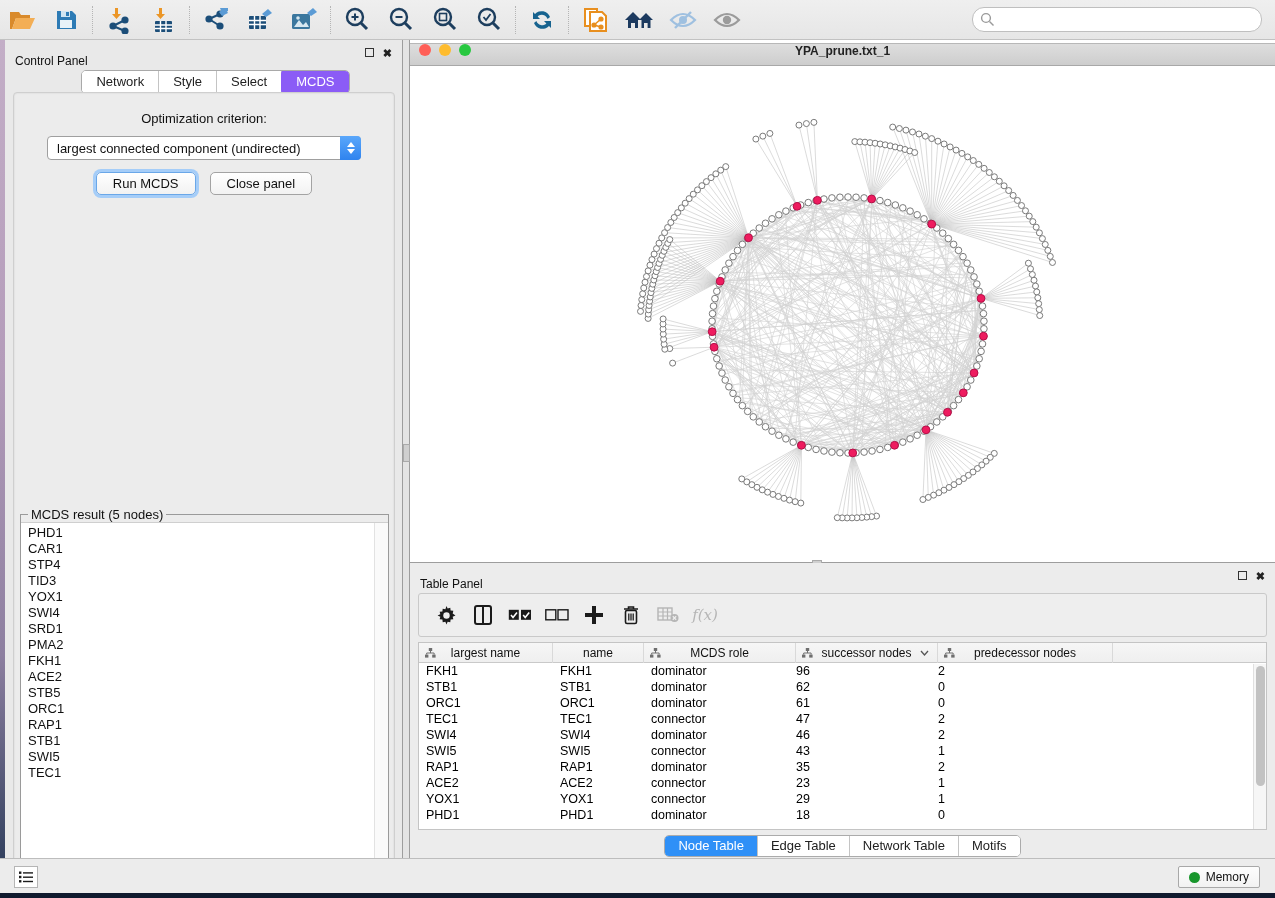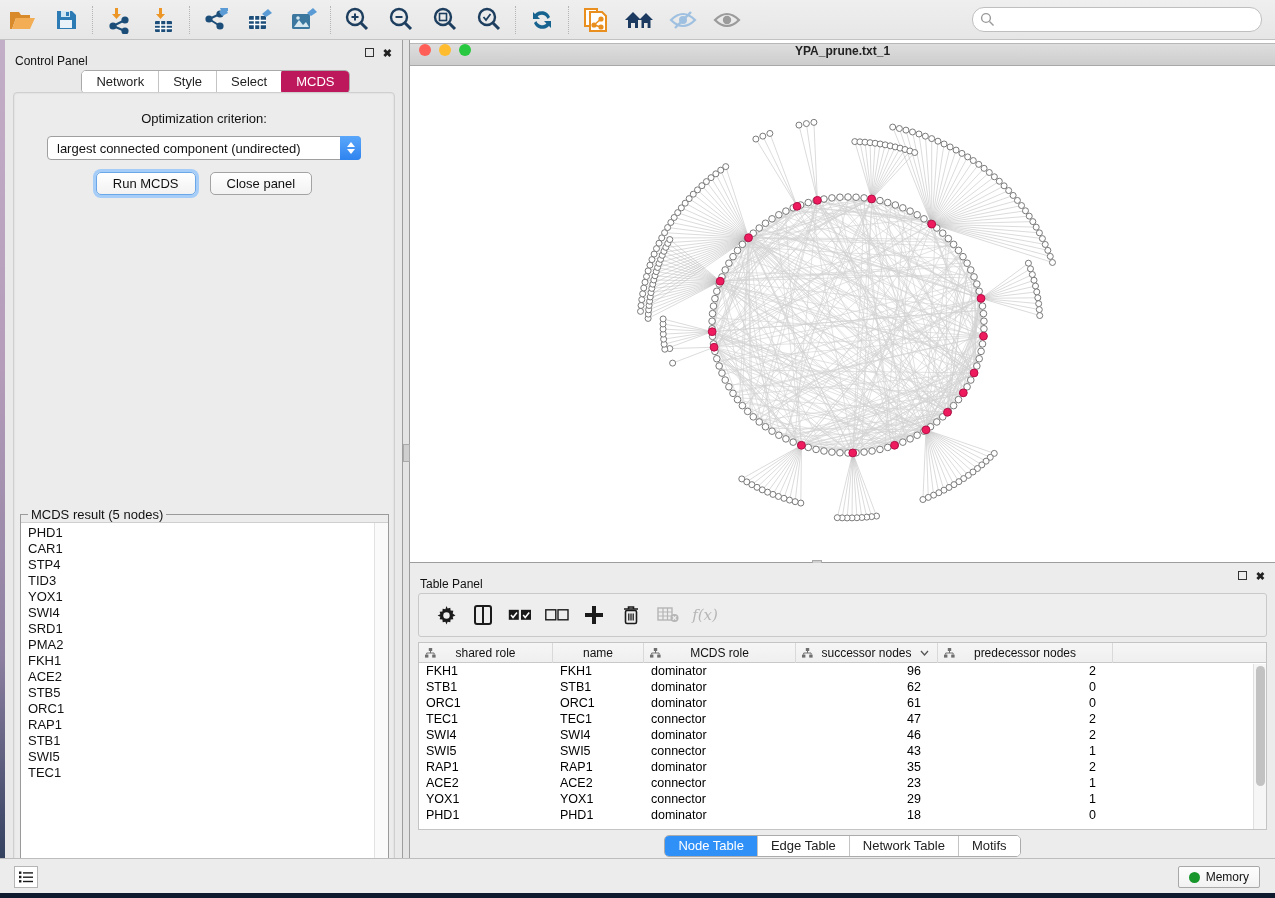--- a/index.html
+++ b/index.html
@@ -21,21 +21,21 @@
   
   .control-panel { position:absolute; left:5px; top:40px; width:398px; height:818px; background:#e9e9e9; border-right:1px solid #9d9d9d; }
   .panel-head { height:26px; display:flex; align-items:center; padding:0 10px; font-size:12px; color:#111; }
   .panel-head .ttl { flex:1;margin-top:16px; }
   .mini-ic { margin-left:9px; font-size:11px; color:#222; line-height:1; cursor:default; }
   .float-box { display:inline-block; width:9px; height:9px; border:1.4px solid #333; }
   .cp-tabs { position:absolute; left:0; top:30px; width:100%; display:flex; justify-content:center;margin-left:12px; }
   .cp-tabwrap { display:flex; border:1px solid #a9a9a9; border-radius:5px; background:#fff; overflow:hidden; }
   .cp-tab { padding:3px 14px 4px; font-size:13px; color:#222; border-right:1px solid #c4c4c4; background:#fff; cursor:default; }
   .cp-tab:last-child { border-right:none; }
-  .cp-tab.active { background:#be185d; color:#fff; border-radius:4px; margin:-1px; padding:4px 15px 5px; }
+  .cp-tab.active { background:#8b5cf6; color:#fff; border-radius:4px; margin:-1px; padding:4px 15px 5px; }
   .cp-body { position:absolute; left:8px; top:52px; width:382px; height:800px; background:#ececec;
     border:1px solid #cfcfcf; border-radius:4px; box-shadow:0 0 2px rgba(0,0,0,.12) inset; }
   .opt-label { margin-top:18px; text-align:center; font-size:13px; color:#111; }
   .combo { position:relative; margin:10px auto 0; width:314px; height:24px; background:#fff;
     border:1px solid #9f9f9f; border-radius:4px; font-size:13px; color:#111;
     display:flex; align-items:center; padding-left:9px; cursor:default; }
   .combo-step { position:absolute; right:-1px; top:-1px; width:21px; height:24px; border-radius:0 4px 4px 0;
     background:linear-gradient(180deg,#5aa7fb,#2f83ef); display:flex; flex-direction:column; align-items:center; justify-content:center; gap:2px; }
   .btn-row { display:flex; justify-content:center; gap:14px; margin-top:12px; }
   .push-btn { height:23px; padding:0 16px; background:linear-gradient(180deg,#ffffff,#f2f2f2);
@@ -70,21 +70,21 @@
   .fx { font-family:"DejaVu Serif", serif; font-style:italic; font-size:15px; color:#b0b0b0; }
   .tbl-box { position:absolute; left:8px; top:79px; width:849px; height:188px; background:#fff; border:1px solid #c4c4c4; overflow:hidden; }
   .tbl-head { display:flex; height:20px; background:linear-gradient(180deg,#f6f6f6,#efefef); border-bottom:1px solid #c9c9c9; }
   .th { position:relative; height:20px; border-right:1px solid #d9d9d9; display:flex; align-items:center; justify-content:center; font-size:12px; color:#111; }
   .th .hicon { position:absolute; left:6px; top:5px; }
   .th .sort { position:absolute; right:8px; top:7px; }
   .tbl-rows { font-size:12.5px; color:#000; }
   .tr { display:flex; height:16px; line-height:16px; }
   .td { overflow:hidden; white-space:nowrap; }
   .td.l { padding-left:7px; text-align:left; }
-  .td.r { padding-right:17px; text-align:right; }
+  .td.r { padding-right:17px; }
   .tbl-scroll { position:absolute; right:0; top:21px; width:13px; bottom:0; background:#f6f6f6; border-left:1px solid #e0e0e0; }
   .tbl-thumb { position:absolute; left:2px; top:2px; width:9px; height:120px; background:#c2c2c2; border-radius:5px; }
   .tp-tabs { position:absolute; left:0; top:272px; width:100%; display:flex; justify-content:center; }
   .tp-tabwrap { display:flex; border:1px solid #ababab; border-radius:5px; background:#fff; overflow:hidden; }
   .tp-tab { padding:2px 13px 3px; font-size:13px; color:#222; border-right:1px solid #c4c4c4; background:#fff; cursor:default; }
   .tp-tab:last-child { border-right:none; }
   .tp-tab.active { background:#2f90f7; color:#fff; }
   
   .statusbar { position:absolute; left:0; top:858px; width:1275px; height:35px; background:#ececec; border-top:1px solid #bdbdbd; }
   .status-left-btn { position:absolute; left:14px; top:7px; width:24px; height:22px; background:#fff;
@@ -1220,21 +1220,21 @@
       <div class="tbl-head" id="tbl-head">
           <div class="th" style="width: 134px;">
             <svg class="hicon" width="11" height="10" viewBox="0 0 11 10">
               <g fill="#6e6e6e">
                 <rect x="3.8" y="0" width="3.4" height="3"></rect>
                 <rect x="0" y="6.6" width="3.4" height="3"></rect>
                 <rect x="7.2" y="6.6" width="3.4" height="3"></rect>
               </g>
               <path d="M5.5 3v2M1.7 6.6V5h7.4v1.6" stroke="#6e6e6e" fill="none"></path>
             </svg>
-            <span>shared role</span>
+            <span>largest name</span>
           </div>
           <div class="th" style="width: 91px;">
             <span>name</span>
           </div>
           <div class="th" style="width: 152px;">
             <svg class="hicon" width="11" height="10" viewBox="0 0 11 10">
               <g fill="#6e6e6e">
                 <rect x="3.8" y="0" width="3.4" height="3"></rect>
                 <rect x="0" y="6.6" width="3.4" height="3"></rect>
                 <rect x="7.2" y="6.6" width="3.4" height="3"></rect>

